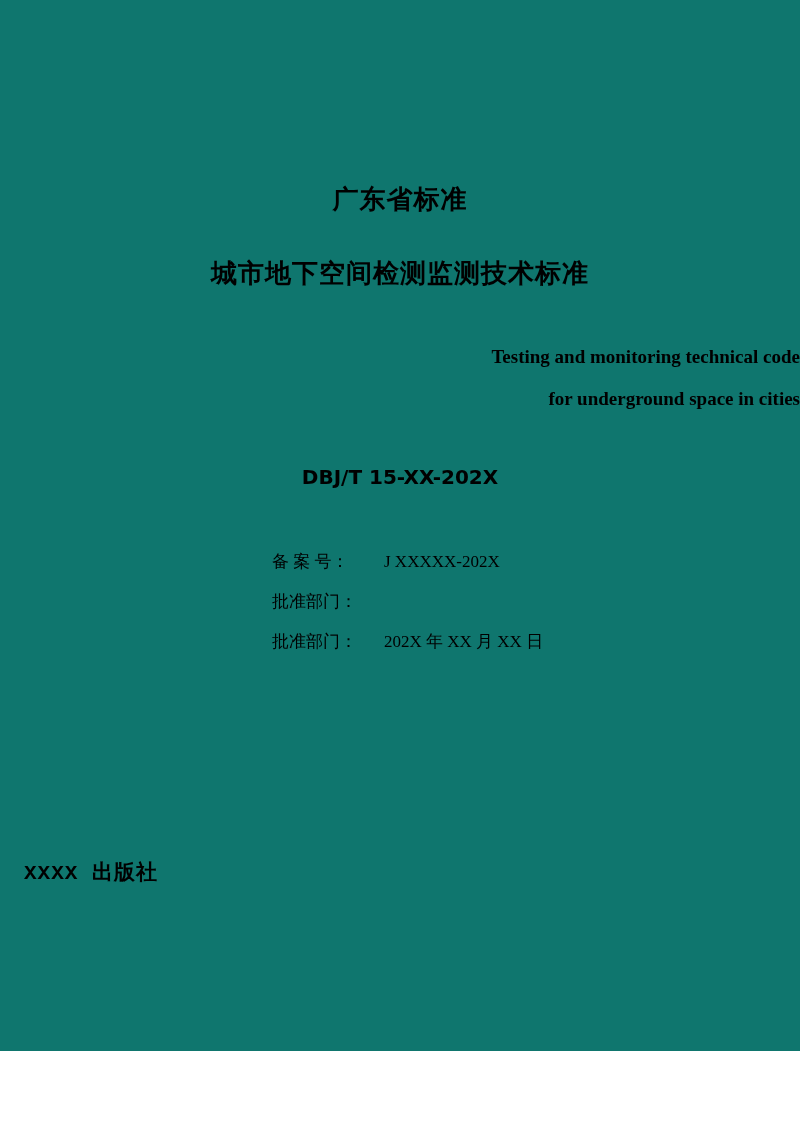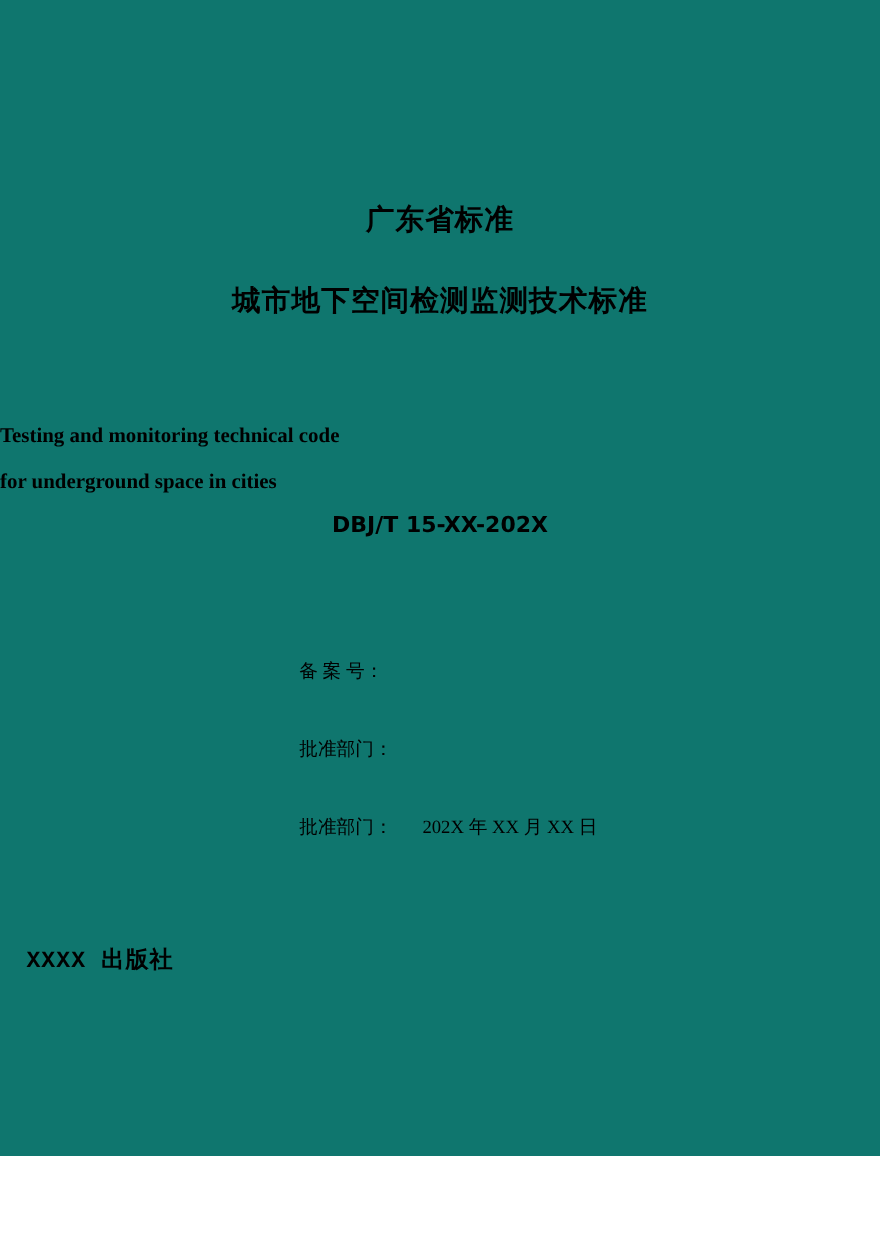--- a/index.html
+++ b/index.html
@@ -36,25 +36,24 @@
     left: 0;
     right: 0;
     top: 256px;
     font-size: 26px;
     letter-spacing: 1px;
   }
   .en-title {
     position: absolute;
     left: 0;
     right: 0;
-    text-align: left;
+    text-align: right;
     font-family: "Liberation Serif", serif;
     font-weight: bold;
     font-size: 19px;
-    margin-top: 40px;
   }
   .en-line1 { top: 346px; }
   .en-line2 { top: 388px; }
   .code-number {
     position: absolute;
     left: 0;
     right: 0;
     top: 465px;
     text-align: center;
     font-family: "DejaVu Sans", "Liberation Sans", sans-serif;
@@ -66,21 +65,20 @@
     left: 272px;
     top: 550px;
     width: 420px;
   }
   .meta-row {
     display: flex;
     align-items: baseline;
     margin-bottom: 17px;
     font-size: 17px;
     font-family: "Liberation Serif", serif;
-    margin-top: 48px;
   }
   .meta-label {
     width: 112px;
     flex: 0 0 112px;
     font-family: "Liberation Serif", serif;
   }
   .meta-value {
     flex: 1;
     font-family: "Liberation Serif", serif;
   }
@@ -118,20 +116,21 @@
   <div class="en-title en-line1">Testing and monitoring technical code</div>
 
   <div class="en-title en-line2">for underground space in cities</div>
 
   <div class="code-number">DBJ/T 15-XX-202X</div>
 
   <div class="meta-block">
 
     <div class="meta-row">
       <span class="meta-label">备 案 号：</span>
+      <span class="meta-value">J XXXXX-202X</span>
     </div>
 
     <div class="meta-row">
       <span class="meta-label">批准部门：</span>
     </div>
 
     <div class="meta-row">
       <span class="meta-label">批准部门：</span>
       <span class="meta-value">202X 年 XX 月 XX 日</span>
     </div>

